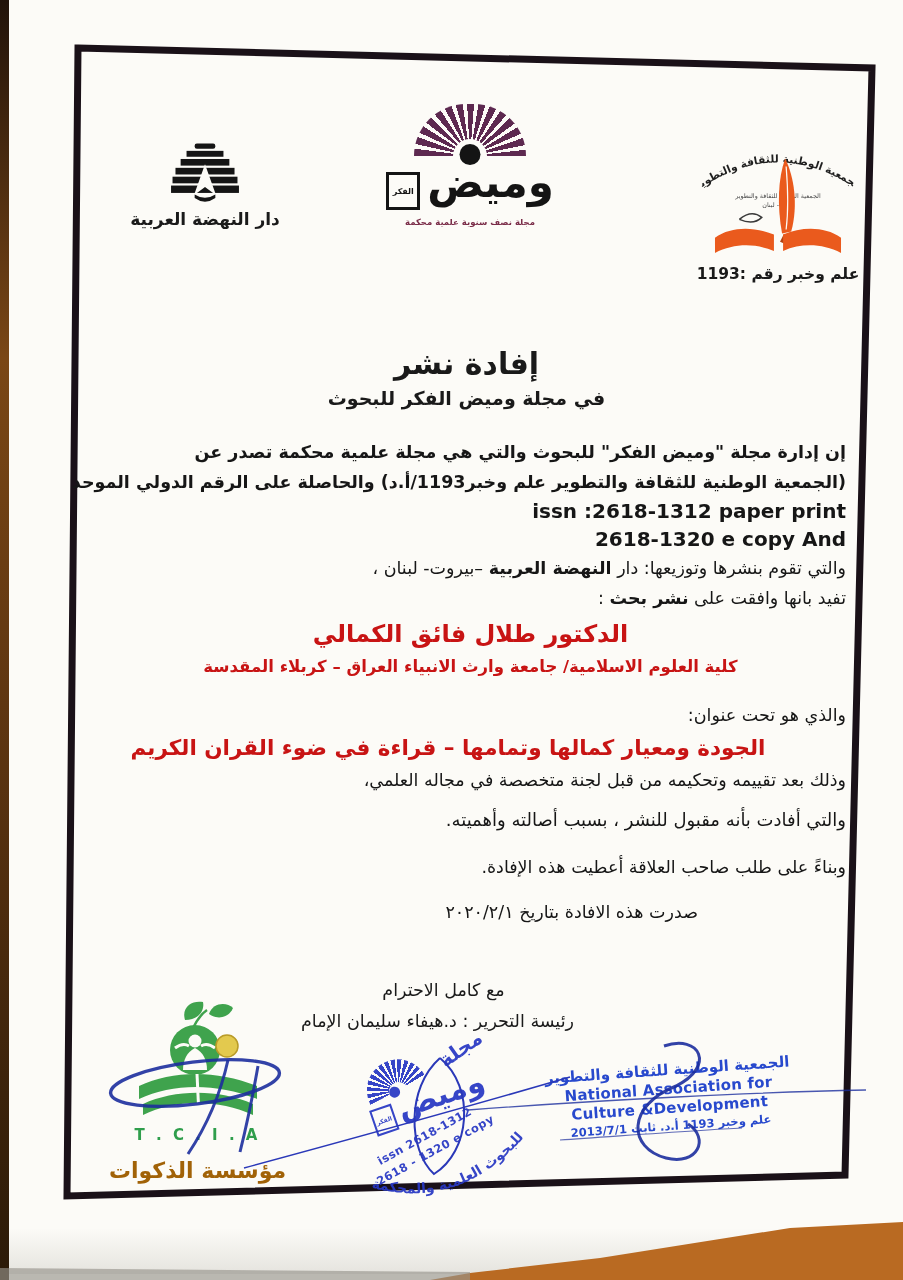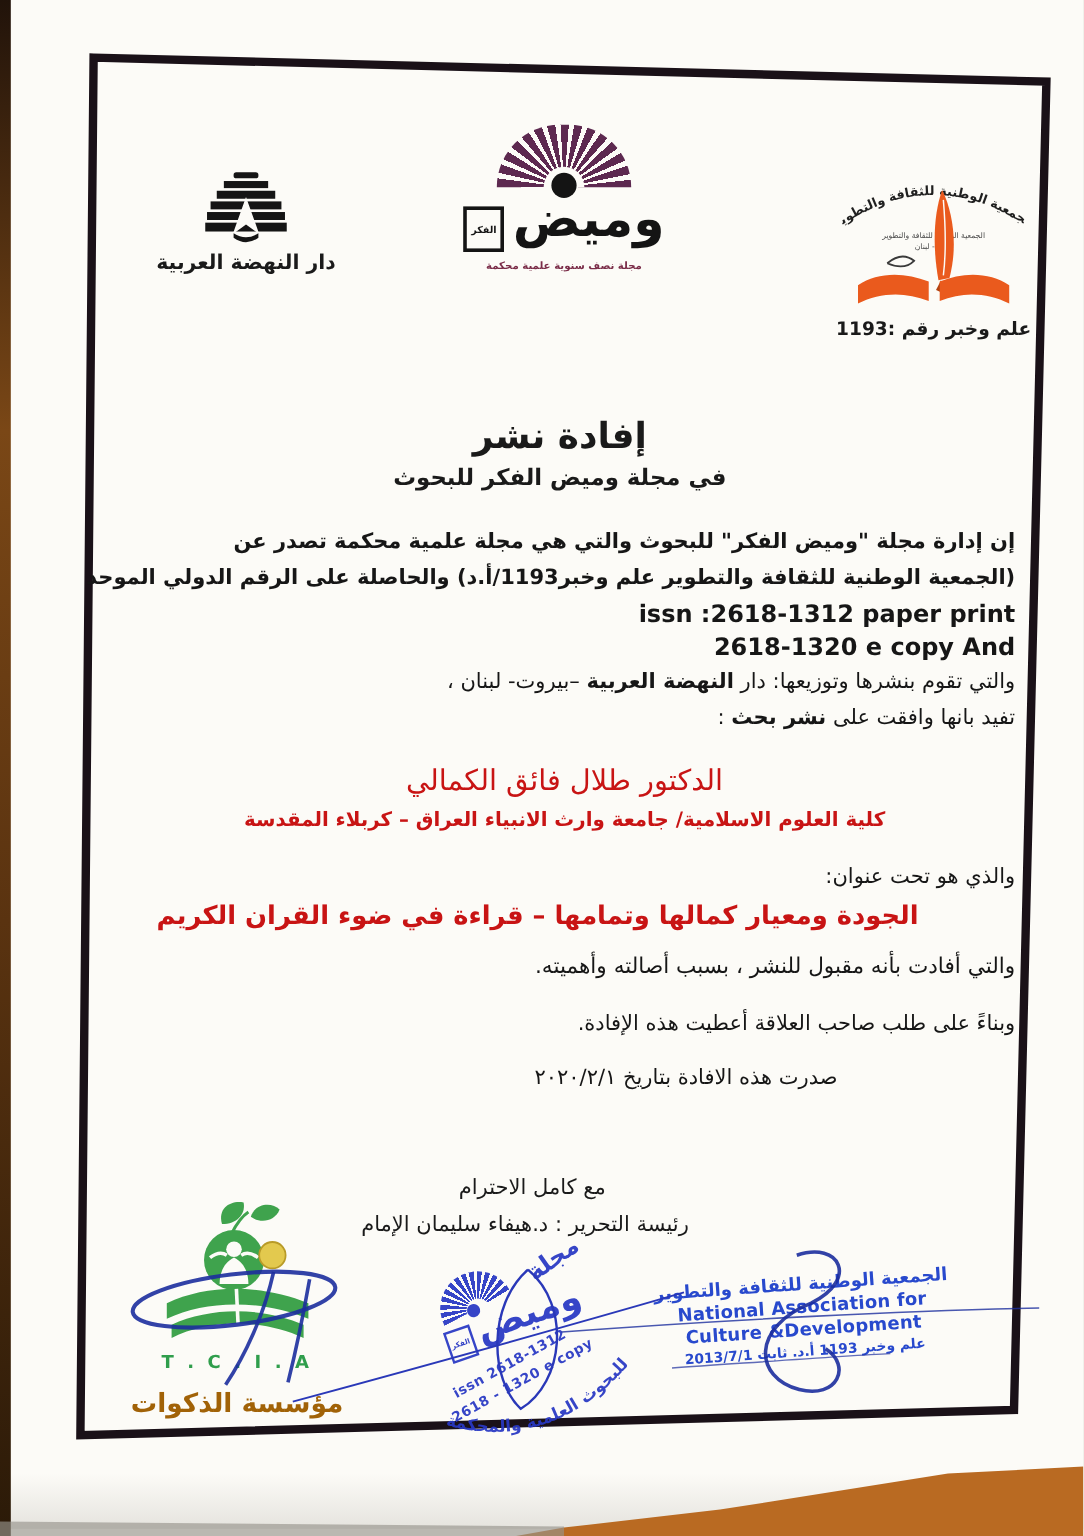--- a/index.html
+++ b/index.html
@@ -40,21 +40,21 @@
   .titles .t2{font-size:19px;font-weight:bold;line-height:28px;margin-top:2px;}
   
   .bodytext{position:absolute;left:95px;right:57px;top:437px;direction:rtl;z-index:2;
     font-size:17.5px;line-height:30px;color:#161616;}
   .bodytext div{text-align:right;white-space:nowrap;}
   .b{font-weight:bold;}
   .issn{direction:ltr;text-align:center;font-size:20px;font-weight:bold;line-height:28px;}
   .issn1{margin-left:260px;}
   .issn2{margin-left:340px;}
   .red{color:#c81414;}
-  .name{text-align:center !important;font-size:24px;font-weight:normal;line-height:38px;margin-top:18px;}
+  .name{text-align:center !important;font-size:24px;font-weight:bold;line-height:38px;margin-top:2px;}
   .affil{text-align:center !important;font-size:16.5px;font-weight:bold;line-height:27px;}
   .sp20{height:20px;} .sp10{height:10px;} .sp17{height:17px;} .sp15{height:15px;}
   .ptitle{text-align:center !important;font-size:21.5px;font-weight:bold;line-height:35px;margin-right:45px;}
   .accept{font-weight:normal;font-size:18px;}
   .request{margin-right:0;}
   .dateline{margin-right:148px;}
   
   .sig{position:absolute;left:95px;right:57px;top:975px;direction:rtl;z-index:2;font-size:17.5px;}
   .sig .respect{text-align:center;line-height:30px;margin-right:54px;}
   .sig .editor{text-align:center;line-height:32px;margin-right:66px;}
@@ -150,20 +150,21 @@
     <div class="b">(الجمعية الوطنية للثقافة والتطوير علم وخبر1193/أ.د)  والحاصلة على الرقم الدولي الموحد</div>
     <div class="issn issn1">issn :2618-1312 paper print</div>
     <div class="issn issn2">2618-1320 e copy And</div>
     <div><span>والتي تقوم بنشرها وتوزيعها: دار </span><span class="b">النهضة العربية</span><span> –بيروت- لبنان ،</span></div>
     <div><span>تفيد بانها وافقت على </span><span class="b">نشر بحث</span><span> :</span></div>
     <div class="name red">الدكتور طلال فائق الكمالي</div>
     <div class="affil red">كلية العلوم الاسلامية/ جامعة وارث الانبياء العراق – كربلاء المقدسة</div>
     <div class="sp20"></div>
     <div>والذي هو تحت عنوان:</div>
     <div class="ptitle red">الجودة ومعيار كمالها وتمامها – قراءة في ضوء القران الكريم</div>
+    <div>وذلك بعد تقييمه وتحكيمه من قبل لجنة متخصصة في مجاله العلمي،</div>
     <div class="sp10"></div>
     <div class="accept">والتي أفادت بأنه مقبول للنشر ، بسبب أصالته وأهميته.</div>
     <div class="sp17"></div>
     <div class="request">وبناءً على طلب صاحب العلاقة أعطيت هذه الإفادة.</div>
     <div class="sp15"></div>
     <div class="dateline">صدرت هذه الافادة بتاريخ ٢٠٢٠/٢/١</div>
   </div>
 
   <div class="sig">
     <div class="respect">مع كامل الاحترام</div>

